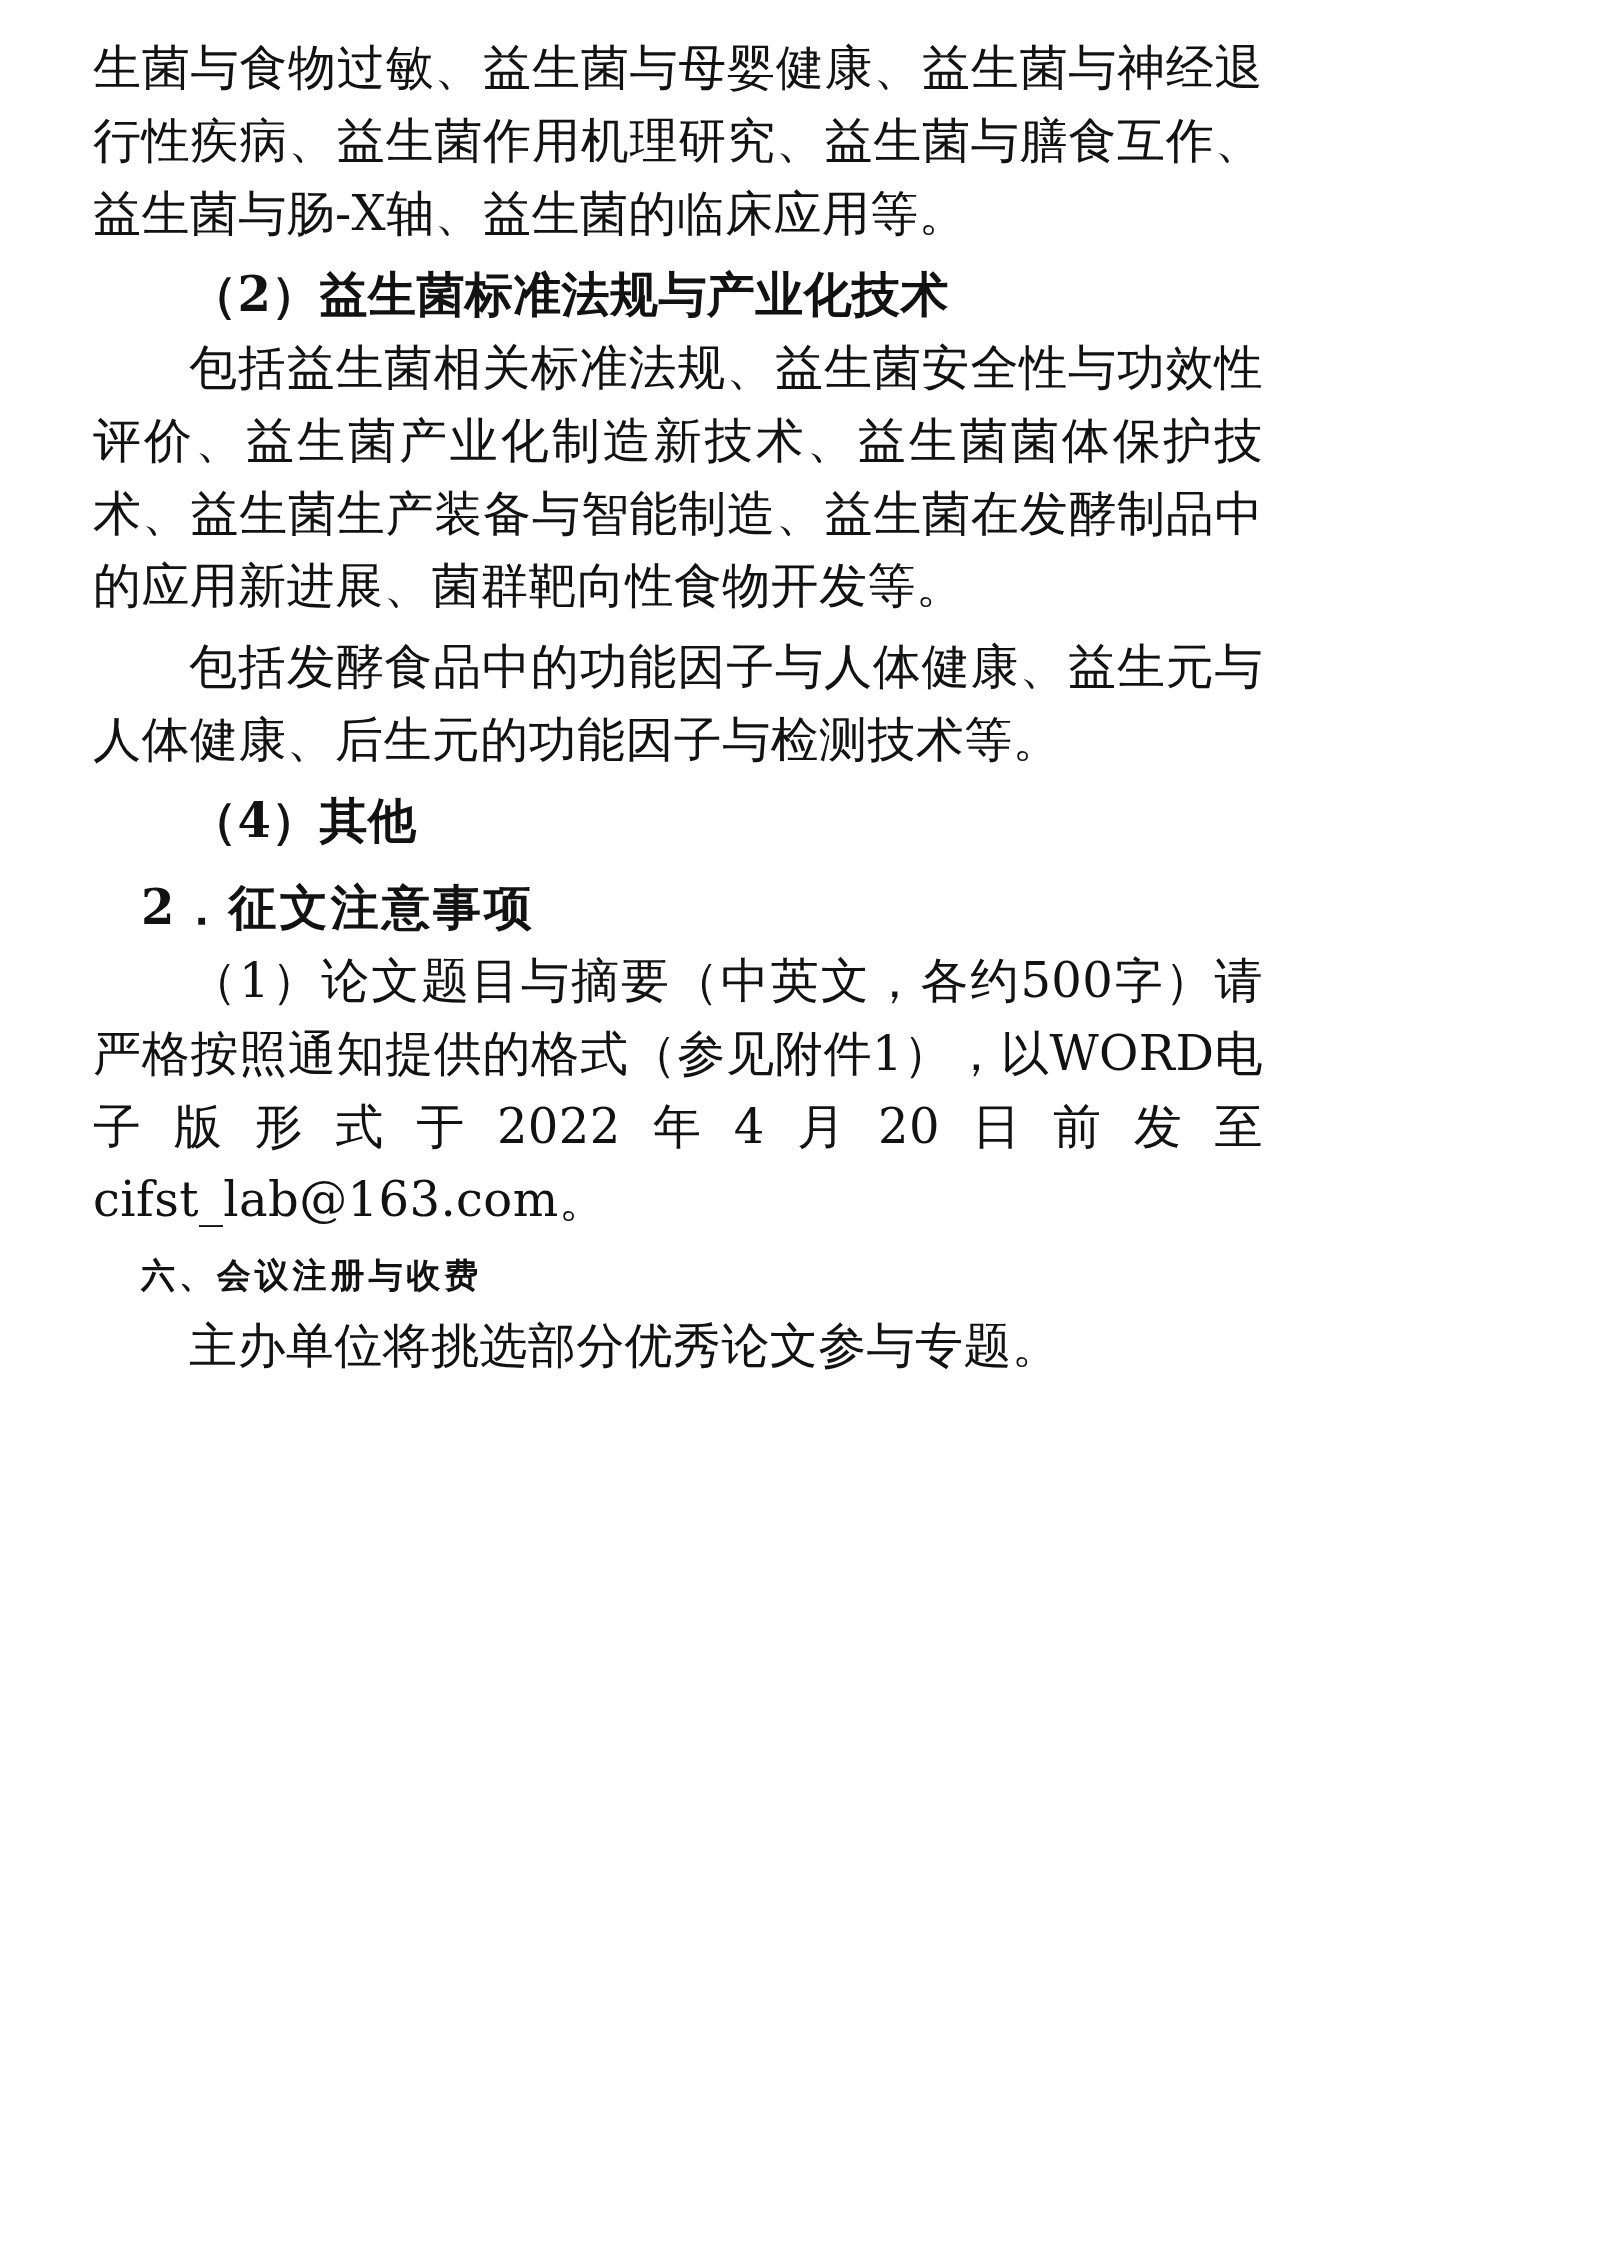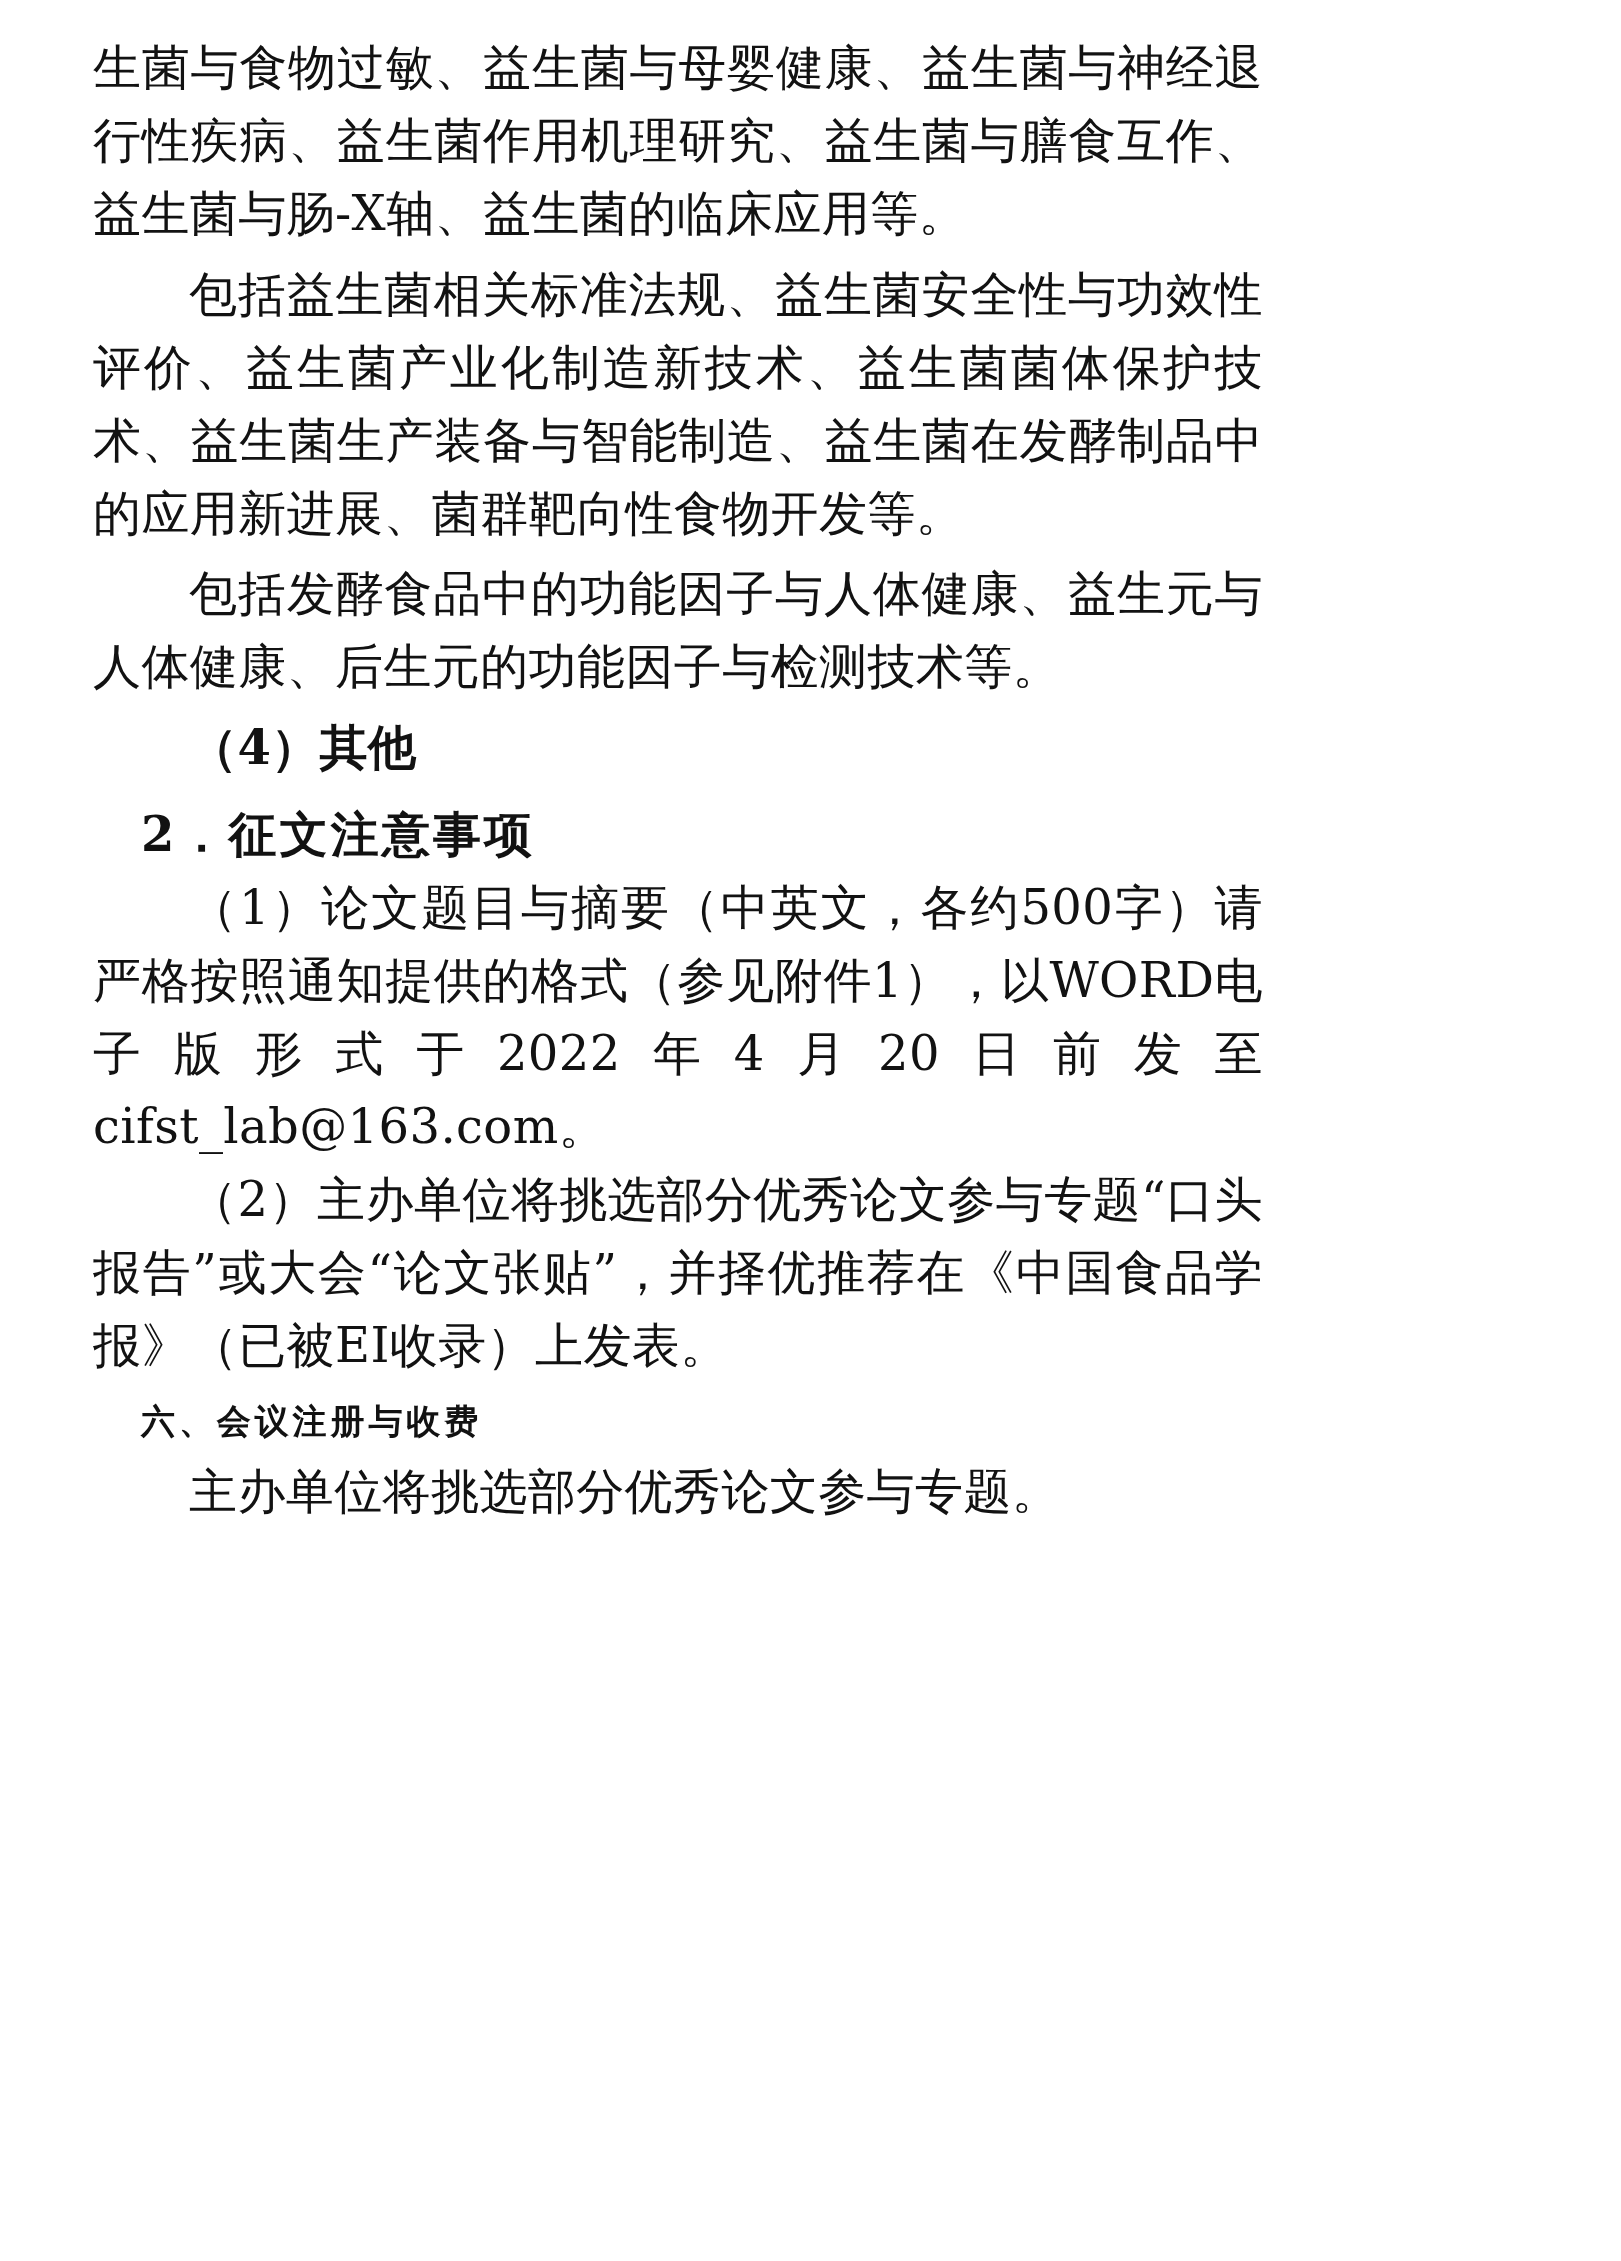--- a/index.html
+++ b/index.html
@@ -56,33 +56,33 @@
 </style>
 </head>
 <body>
 
 <div class="page">
   <div class="doc">
 
     <p class="cont">生菌与食物过敏、益生菌与母婴健康、益生菌与神经退行性疾病、益生菌作用机理研究、益生菌与膳食互作、益生菌与肠-X轴、益生菌的临床应用等。</p>
 
     <div class="gap-sm"></div>
+    <p class="sub-head">（2）益生菌标准法规与产业化技术</p>
     <p class="indent">包括益生菌相关标准法规、益生菌安全性与功效性评价、益生菌产业化制造新技术、益生菌菌体保护技术、益生菌生产装备与智能制造、益生菌在发酵制品中的应用新进展、菌群靶向性食物开发等。</p>
 
     <div class="gap-sm"></div>
     <p class="indent">包括发酵食品中的功能因子与人体健康、益生元与人体健康、后生元的功能因子与检测技术等。</p>
 
     <div class="gap-sm"></div>
     <p class="sub-head">（4）其他</p>
 
     <div class="gap-md"></div>
     <p class="num-head">2．征文注意事项</p>
 
     <p class="indent">（1）论文题目与摘要（中英文，各约500字）请严格按照通知提供的格式（参见附件1），以WORD电子版形式于2022年4月20日前发至cifst_lab@163.com。</p>
-    <p class="indent">（2）主办单位将挑选部分优秀论文参与专题“口头报告”或大会“论文张贴”，并择优推荐在《中国食品学报》（已被EI收录）上发表。</p>
 
     <div class="gap-md"></div>
     <p class="sec-head">六、会议注册与收费</p>
 
     <div class="gap-sm"></div>
 
     <p class="indent">主办单位将挑选部分优秀论文参与专题。</p>
 
   </div>
 </div>

